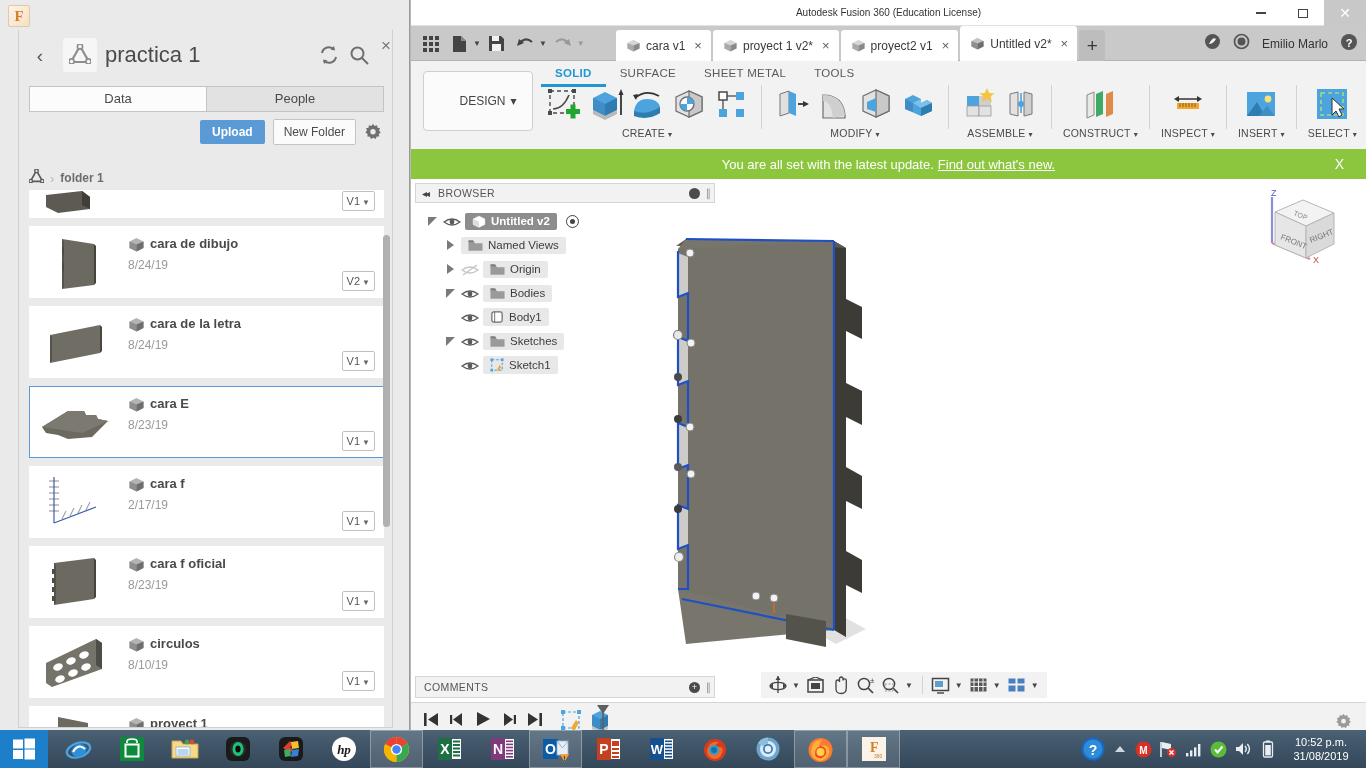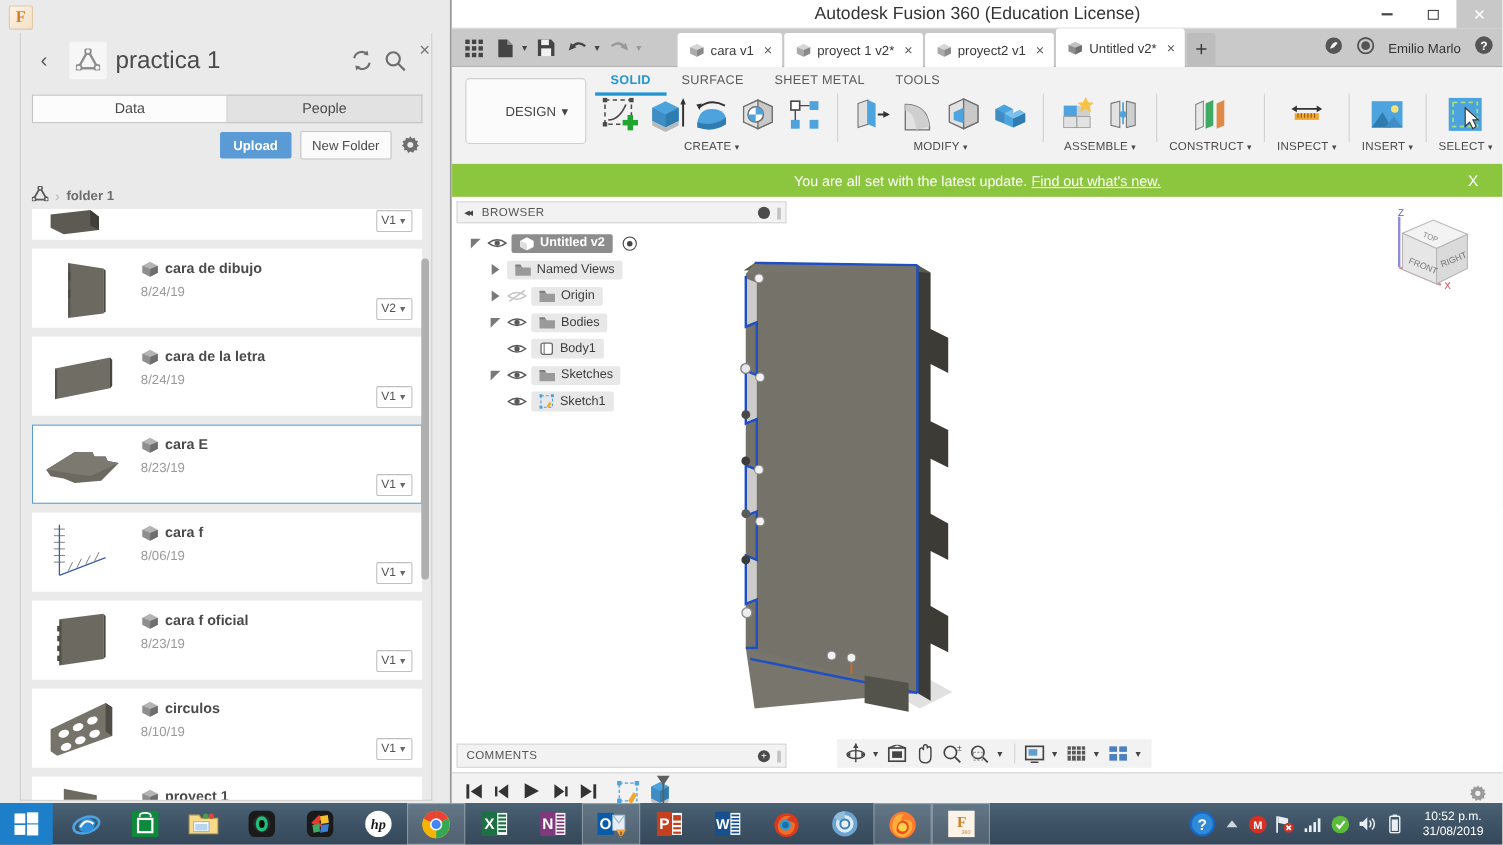--- a/index.html
+++ b/index.html
@@ -111,21 +111,21 @@
   
   #fusion {
     position: absolute; left: 410px; top: 0; width: 956px; height: 730px;
     background: #f2f2f2; border-left: 1px solid #b7b7b7;
   }
   #f-titlebar {
     position: relative; height: 26px; background: #ffffff; border-bottom: 1px solid #e2e2e2;
   }
   #f-title {
     position: absolute; left: 0; right: 0; top: 0; line-height: 26px;
-    text-align: center; font-size: 16px; color: #333;
+    text-align: center; font-size: 10px; color: #333;
   }
   #win-controls { position: absolute; right: 0; top: 0; height: 26px; display: flex; }
   .win-btn { width: 42px; height: 26px; display: flex; align-items: center; justify-content: center; cursor: pointer; }
   .win-btn.close { background: #c8c8c8; }
   .win-glyph-min { width: 10px; height: 2px; background: #444; }
   .win-glyph-max { width: 10px; height: 9px; border: 1.6px solid #444; }
   .win-glyph-close { color: #fff; font-size: 14px; line-height: 14px; }
 
   #f-tabrow {
     position: relative; height: 35px; background: #c9c9c9;
@@ -423,21 +423,21 @@
               <line x1="40" y1="40" x2="44" y2="32"></line>
                 <line x1="48" y1="37" x2="52" y2="29"></line>
             </g>
           </svg>
           <svg class="dp-cube" viewBox="0 0 17 15">
             <path d="M1.5 4.5 L8.5 1 L15.5 4.5 L15.5 11 L8.5 14.5 L1.5 11 Z" fill="#b4b4b4"></path>
             <path d="M1.5 4.5 L8.5 7.5 L8.5 14.5 L1.5 11 Z" fill="#8e8e8e"></path>
             <path d="M8.5 7.5 L15.5 4.5 L15.5 11 L8.5 14.5 Z" fill="#6e6e6e"></path>
           </svg>
           <div class="dp-name">cara f</div>
-          <div class="dp-date">8/06/19</div>
+          <div class="dp-date">2/17/19</div>
           <div class="dp-ver">
             <span>V1</span><span class="caret">▼</span>
           </div>
         </div>
 
         <div class="dp-item">
           <svg class="dp-thumb" viewBox="0 0 78 58">
             <path d="M16 10 L56 5 L56 46 L16 52 Z" fill="#6b6960"></path>
             <path d="M16 10 L18 12 L18 50 L16 52 Z" fill="#55544c"></path>
             <path d="M56 5 L58 7 L58 44 L56 46 Z" fill="#45443d"></path>

